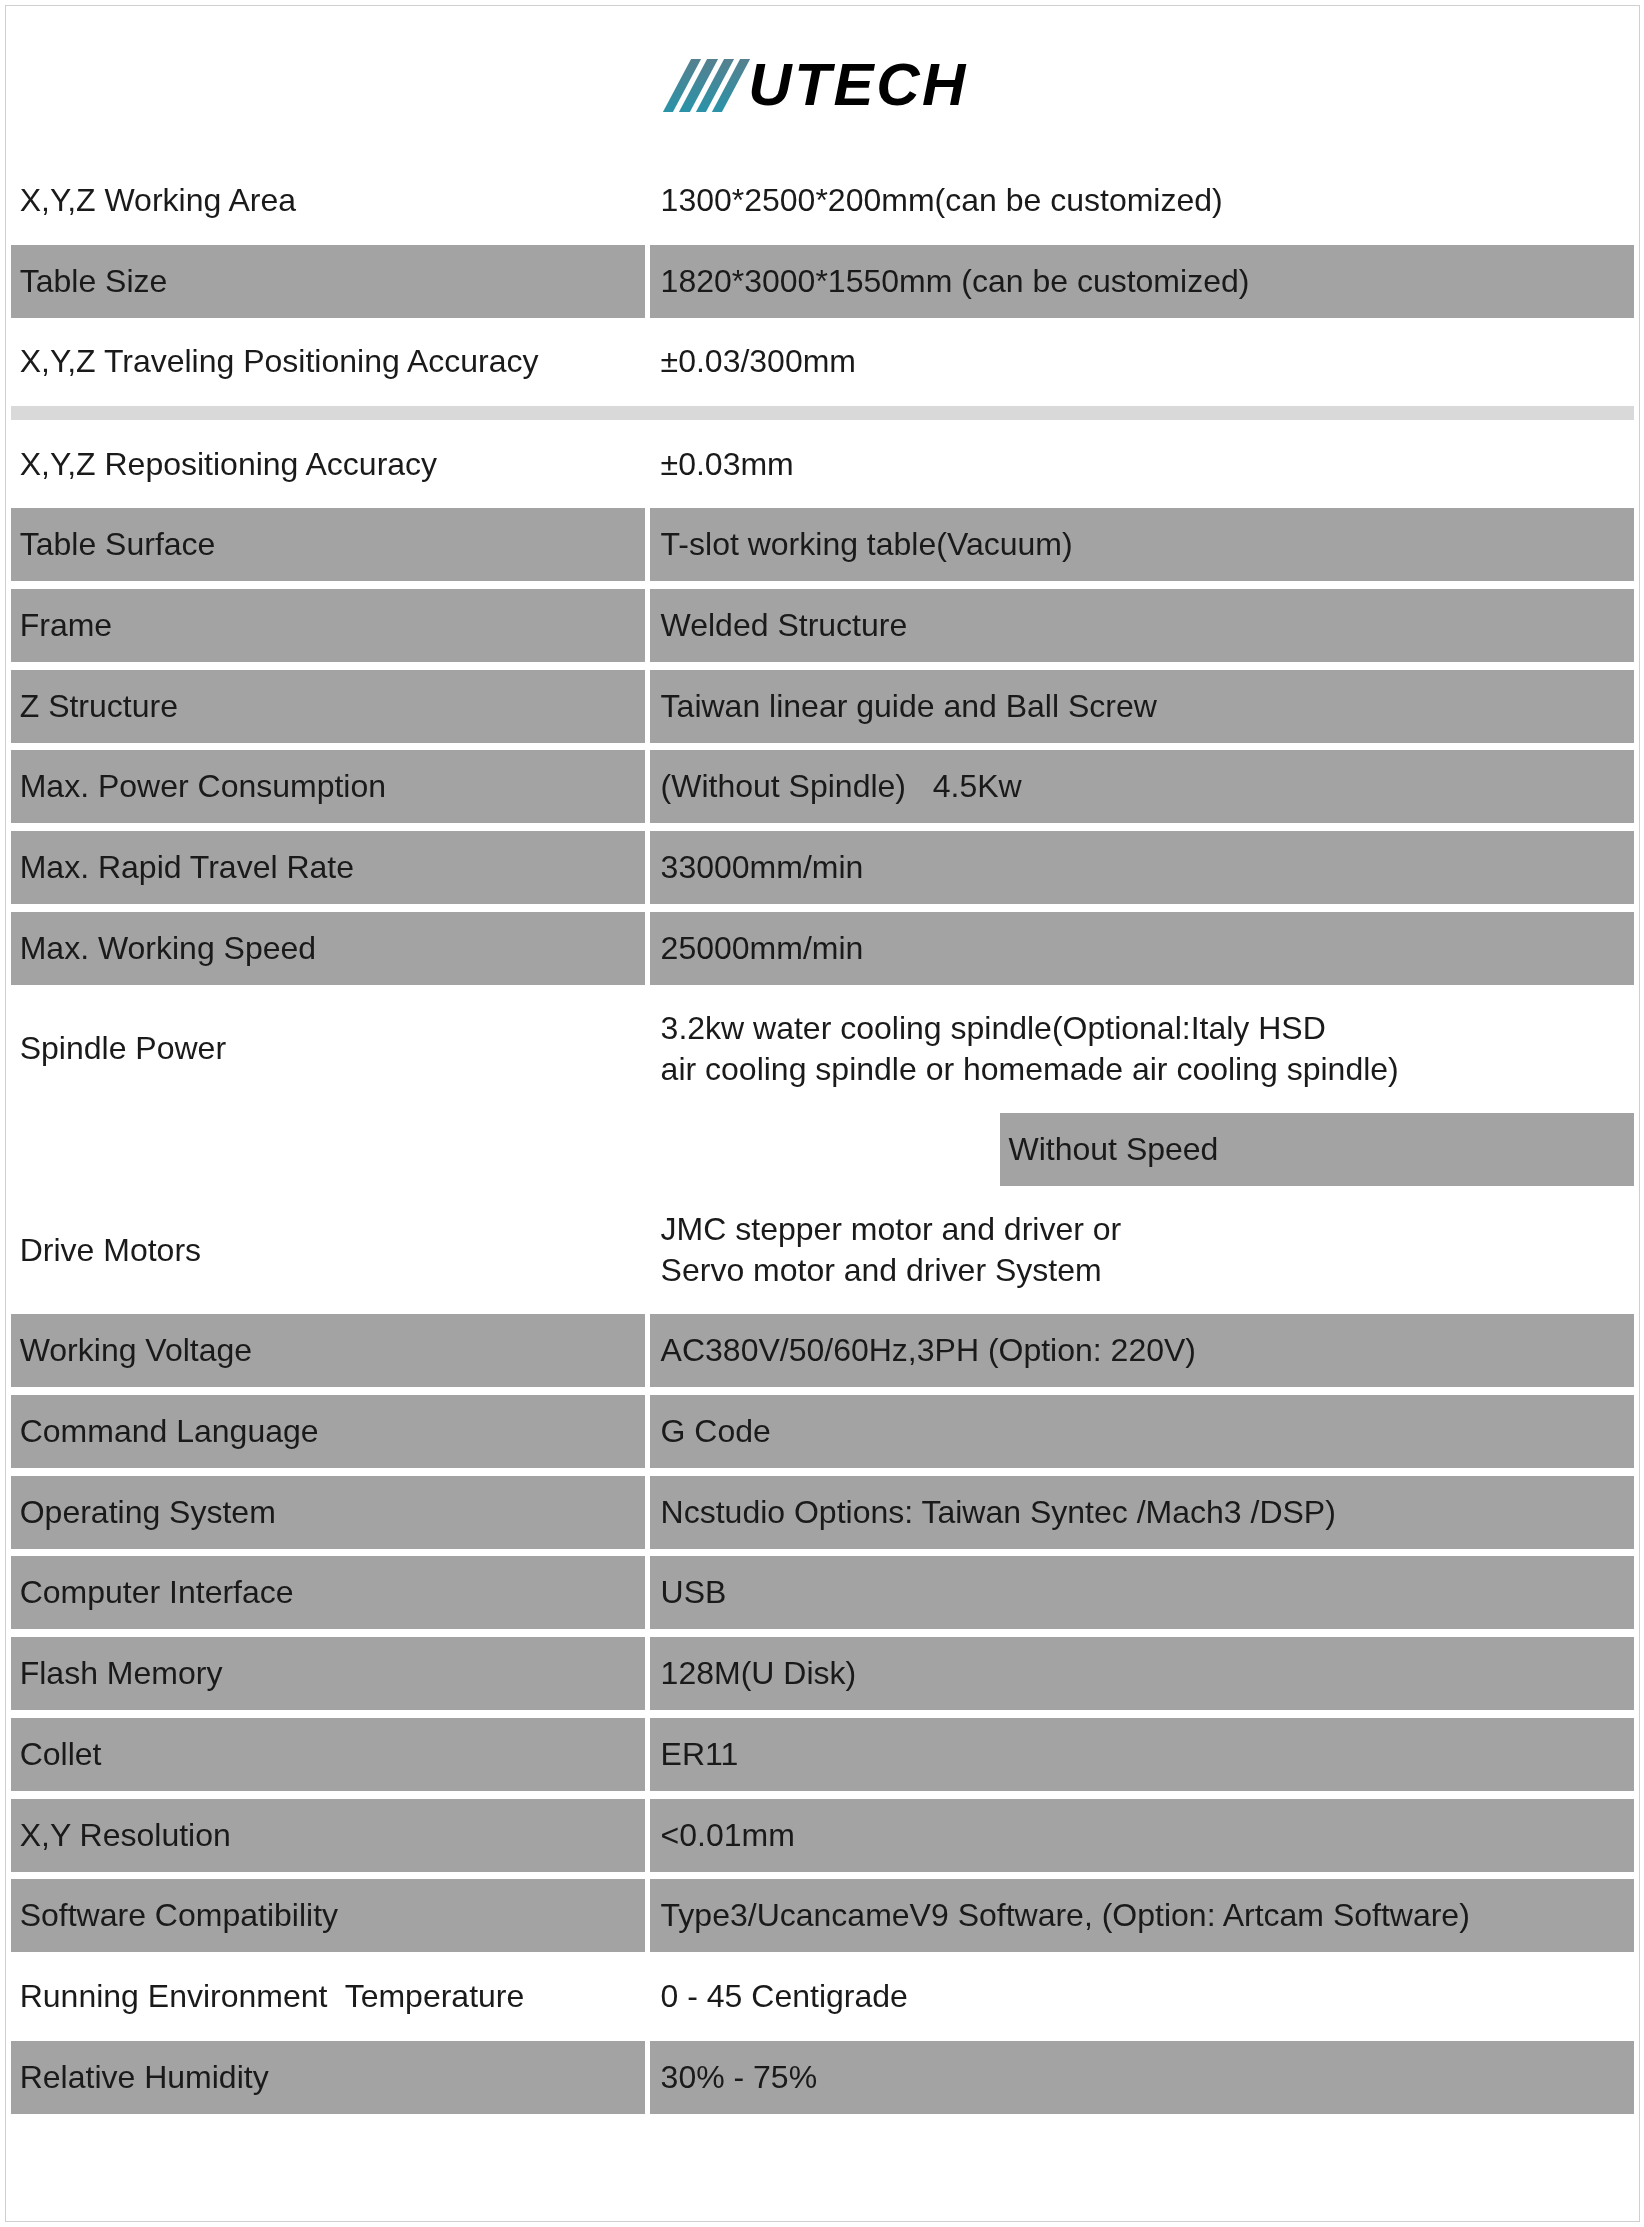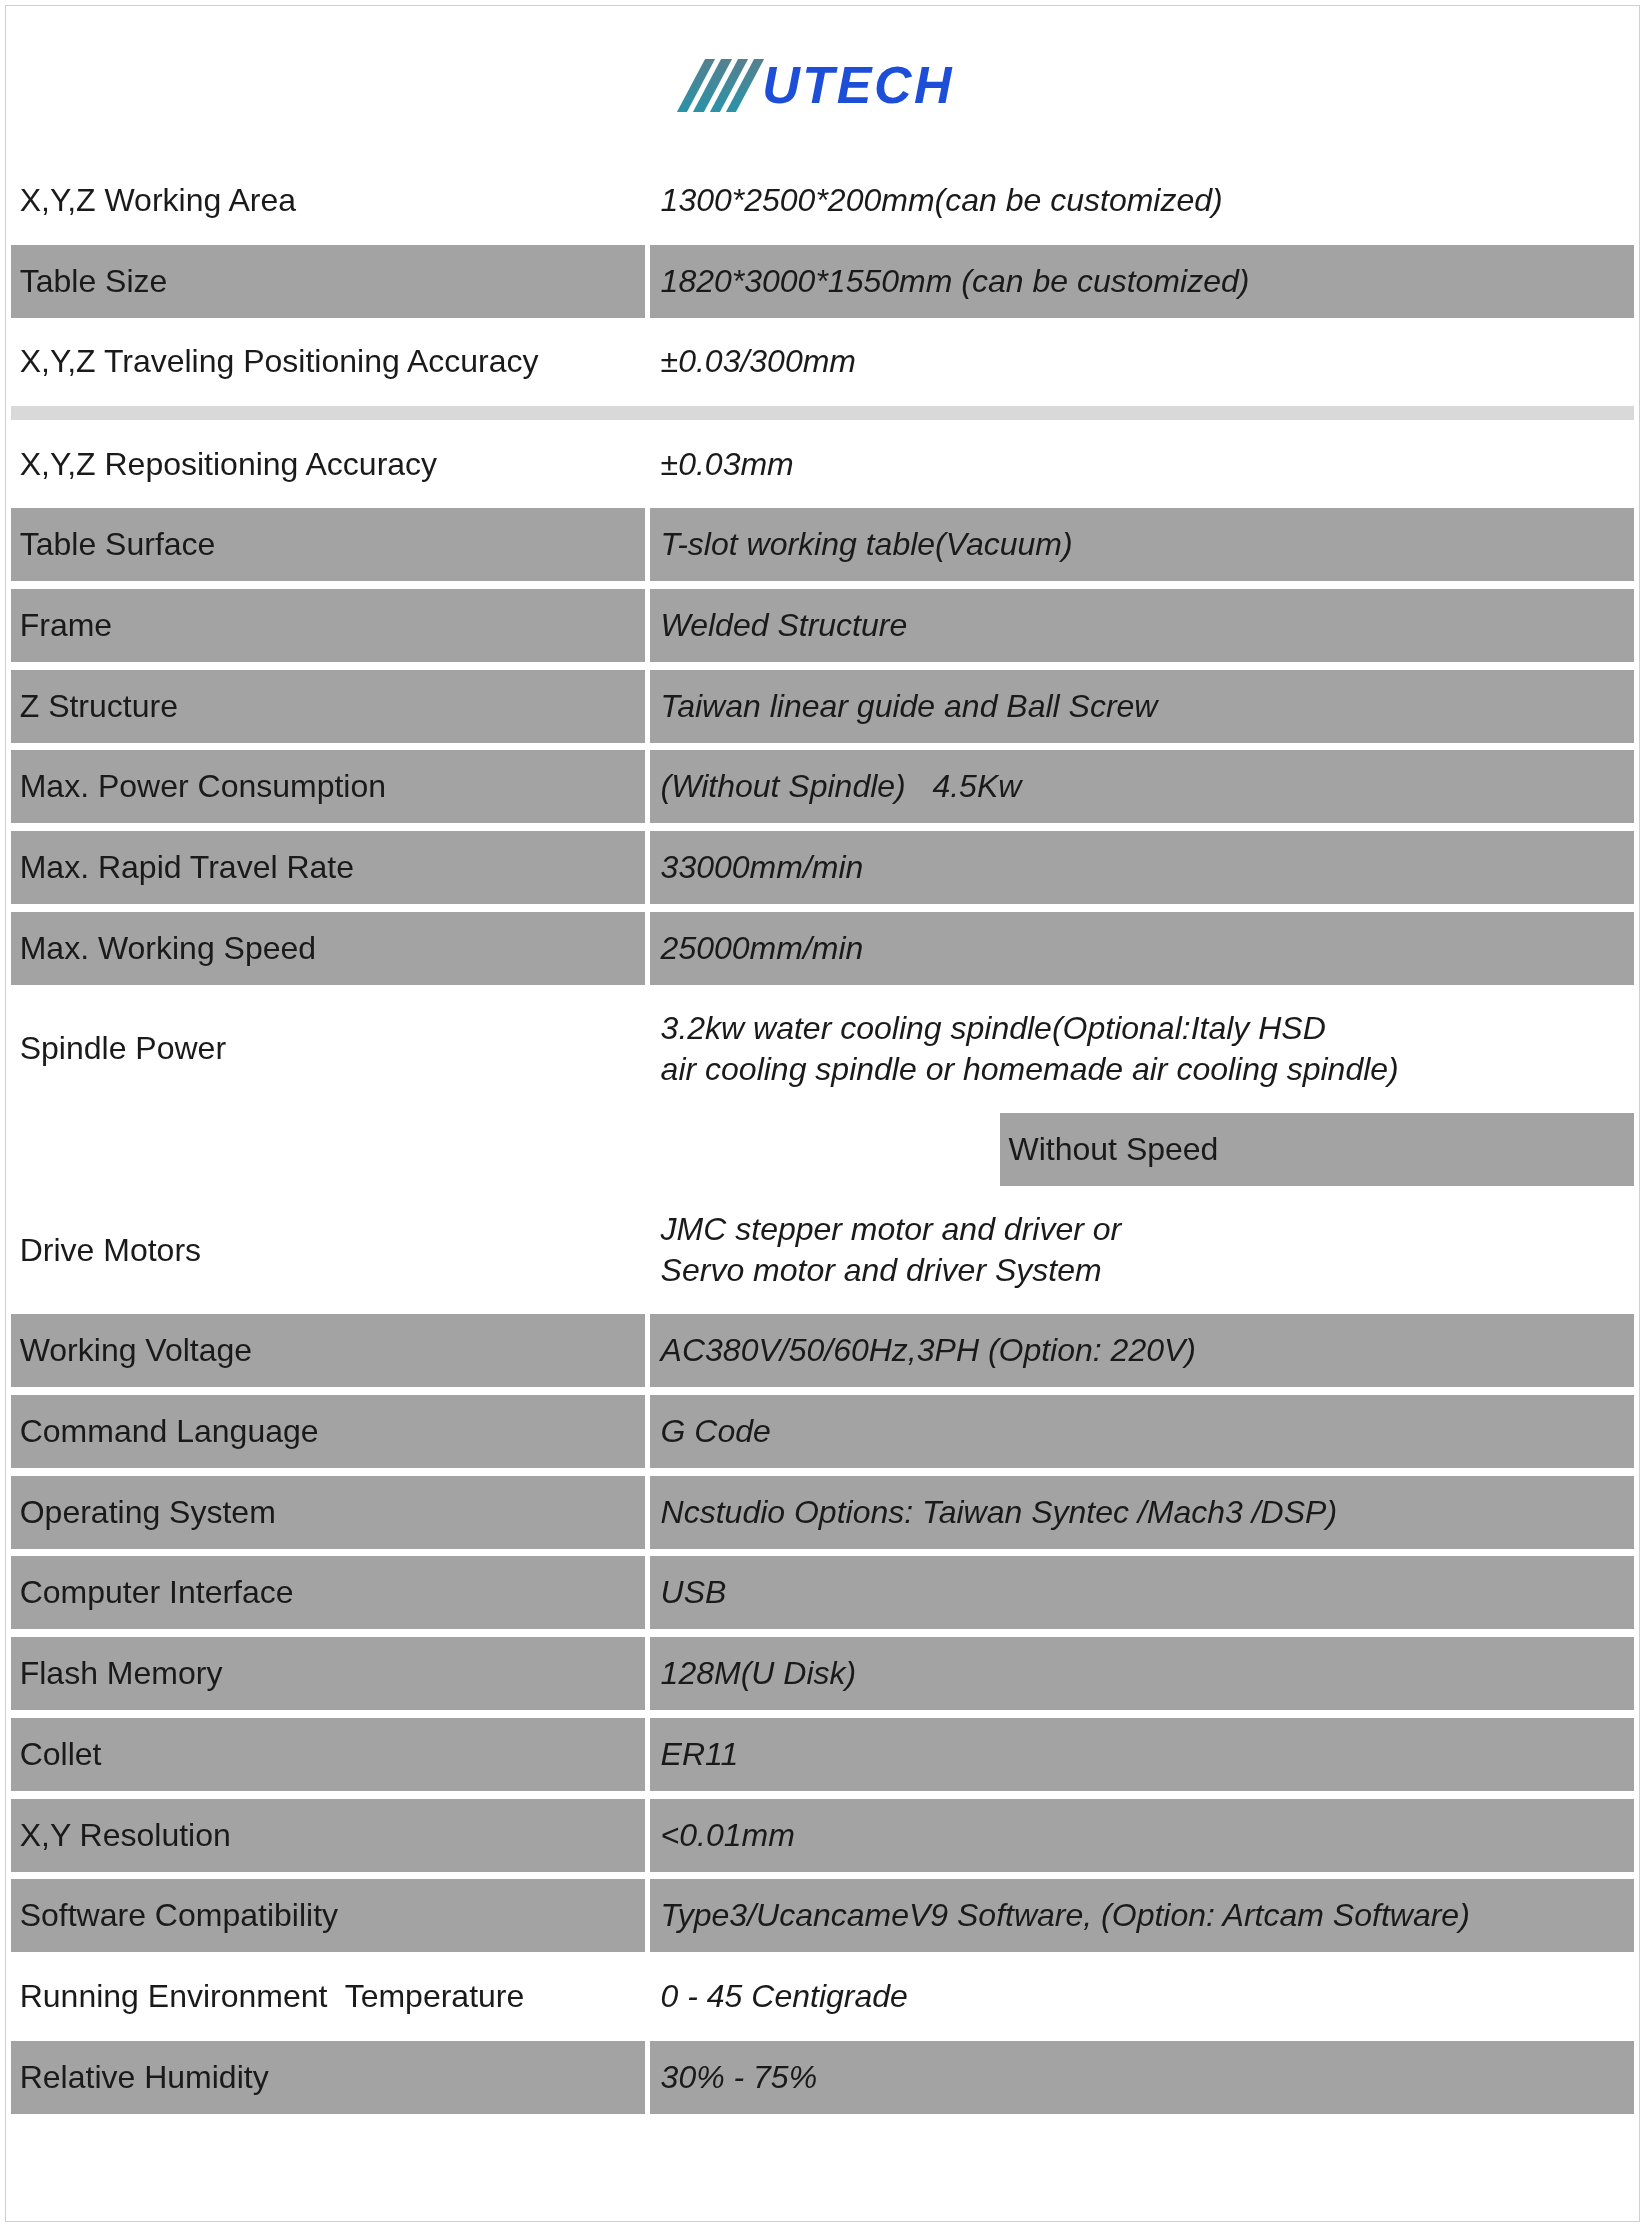--- a/index.html
+++ b/index.html
@@ -39,25 +39,25 @@
     display: flex;
     gap: 6px;
     transform: skewX(-28deg);
   }
   .logo-bars .bar {
     width: 10.3px;
     height: 53px;
     background: linear-gradient(180deg, #55808f 0%, #2a93a8 100%);
   }
   .logo-text {
-    font-size: 52px;
+    font-size: 60px;
     font-weight: bold;
     font-style: italic;
     letter-spacing: 2.6px;
-    color: #1d4ed8;
+    color: #000000;
     line-height: 1;
     text-align: right;
   }
   
   .spec-table {
     width: 100%;
   }
   .row {
     display: flex;
     gap: 5.1px;
@@ -76,21 +76,20 @@
   .cell.label {
     flex: none;
     width: 634px;
     padding-left: 8.5px;
     padding-right: 5.1px;
   }
   .cell.value {
     flex: 1;
     padding-left: 10.3px;
     padding-right: 6.8px;
-    font-style: italic;
   }
   .row.single .cell { min-height: 73px; }
   .row.tall .cell   { min-height: 113px; }
   .row.white .cell  { background: #ffffff; }
   .divider {
     height: 13.7px;
     background: #d9d9d9;
     margin-bottom: 7.7px;
   }
 </style>

